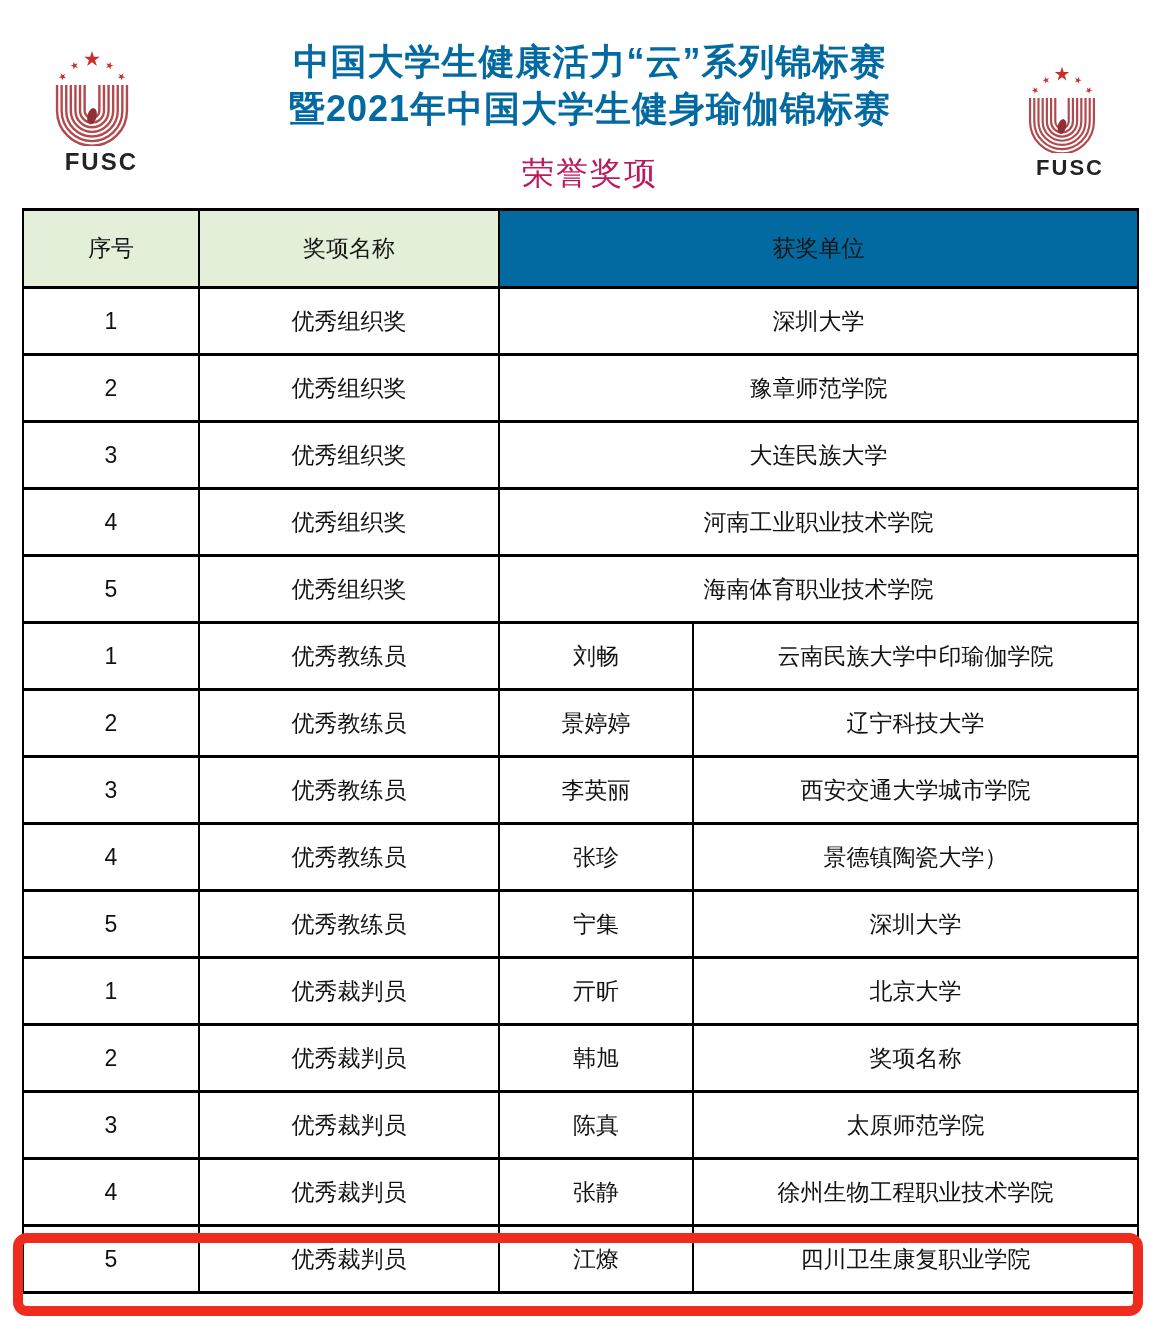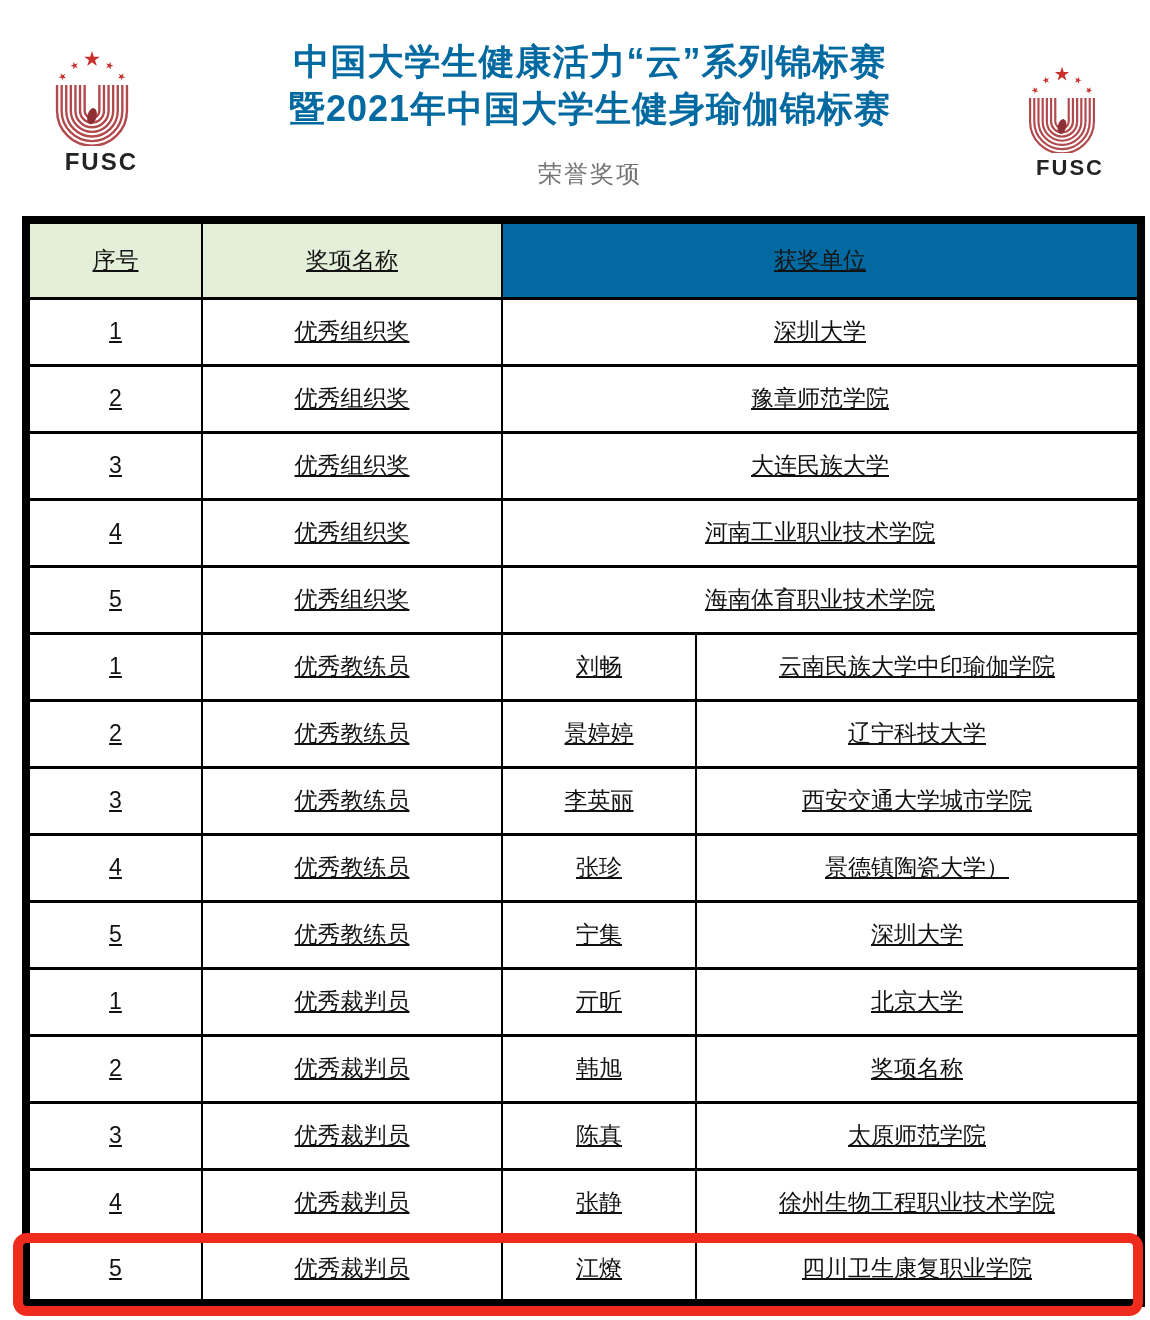--- a/index.html
+++ b/index.html
@@ -25,24 +25,24 @@
     text-align: center;
   }
   .title-line {
     font-size: 36px;
     font-weight: bold;
     line-height: 47px;
     color: #0369a1;
     letter-spacing: 1px;
   }
   .subtitle {
-    margin-top: 26px;
-    font-size: 24px;
+    margin-top: 20px;
+    font-size: 32px;
     font-weight: normal;
-    color: #737373;
+    color: #be185d;
     letter-spacing: 2px;
   }
 
   .logo {
     position: absolute;
     text-align: right;
   }
   .logo-left  { left: 46px;  top: 50px;  width: 92px; }
   .logo-right { left: 1020px; top: 66px; width: 84px; }
   .logo svg { display: block; width: 100%; }
@@ -52,26 +52,25 @@
     letter-spacing: 2px;
     color: #232323;
     margin-top: 2px;
   }
   .logo-right .logo-text { font-size: 22px; }
 
   
   table.awards {
     position: absolute;
     left: 22px;
-    top: 216px;
+    top: 208px;
     width: 1115px;
     border-collapse: collapse;
     table-layout: fixed;
-    border: 8px solid #000000;
-    text-decoration: underline;
+    border: 2px solid #000000;
   }
   table.awards th, table.awards td {
     border-left: 2px solid #000;
     border-right: 2px solid #000;
     border-top: 3px solid #000;
     border-bottom: 3px solid #000;
     text-align: center;
     vertical-align: middle;
     font-weight: normal;
     overflow: hidden;

